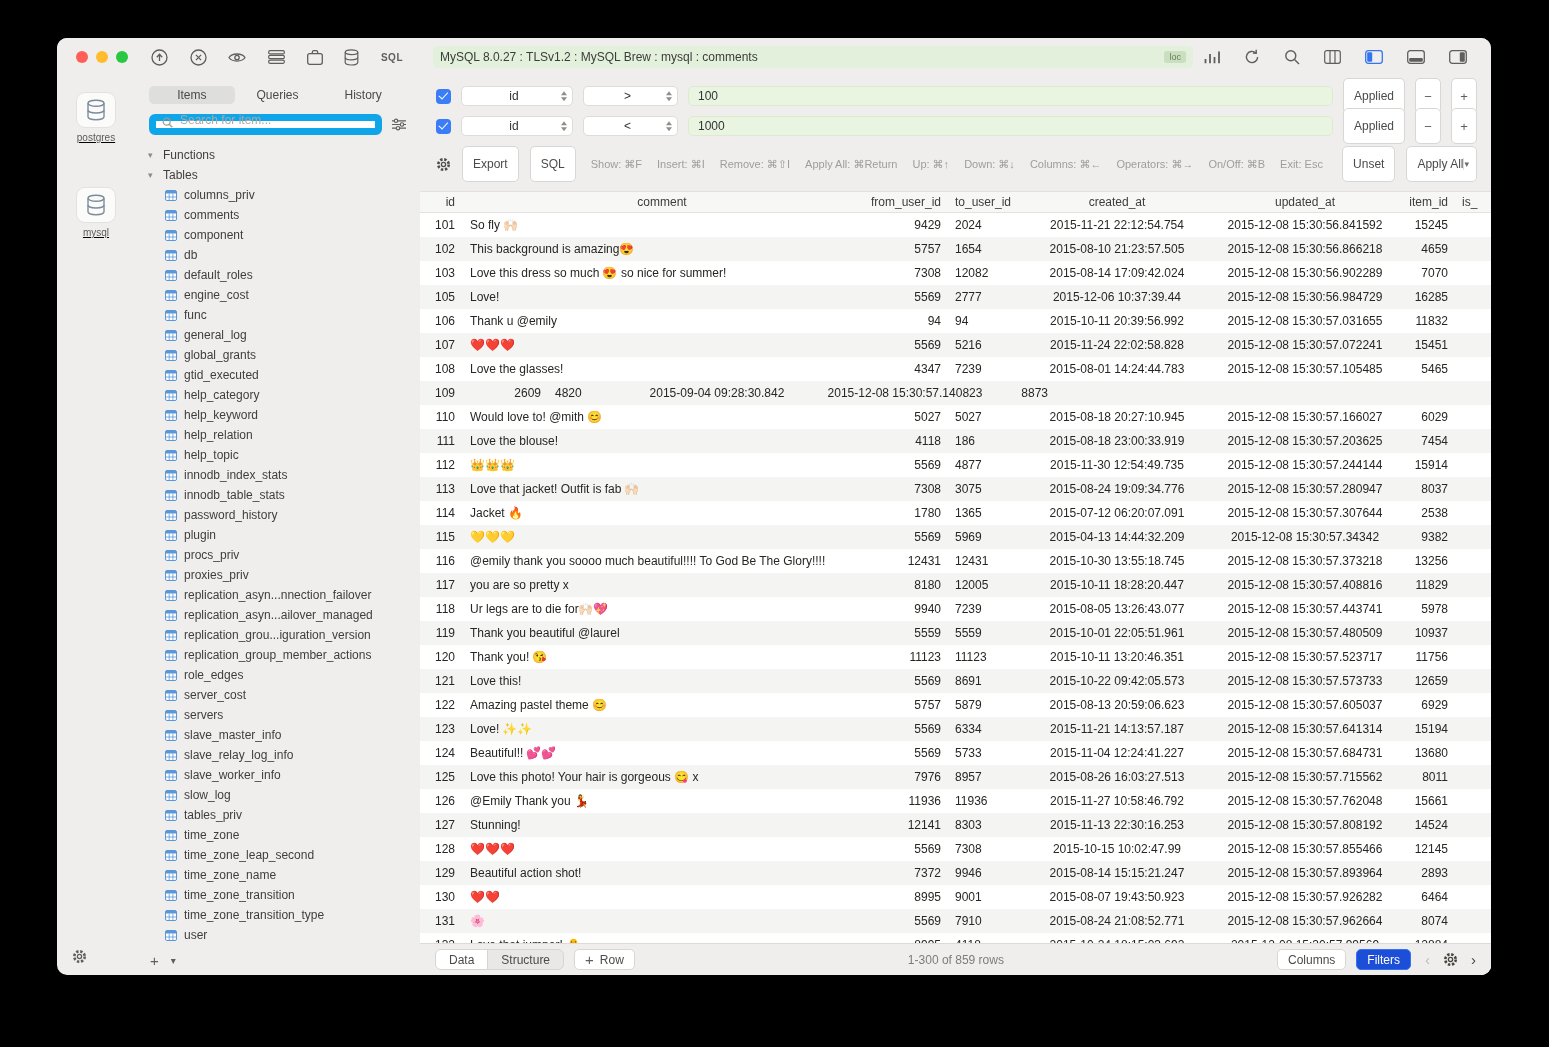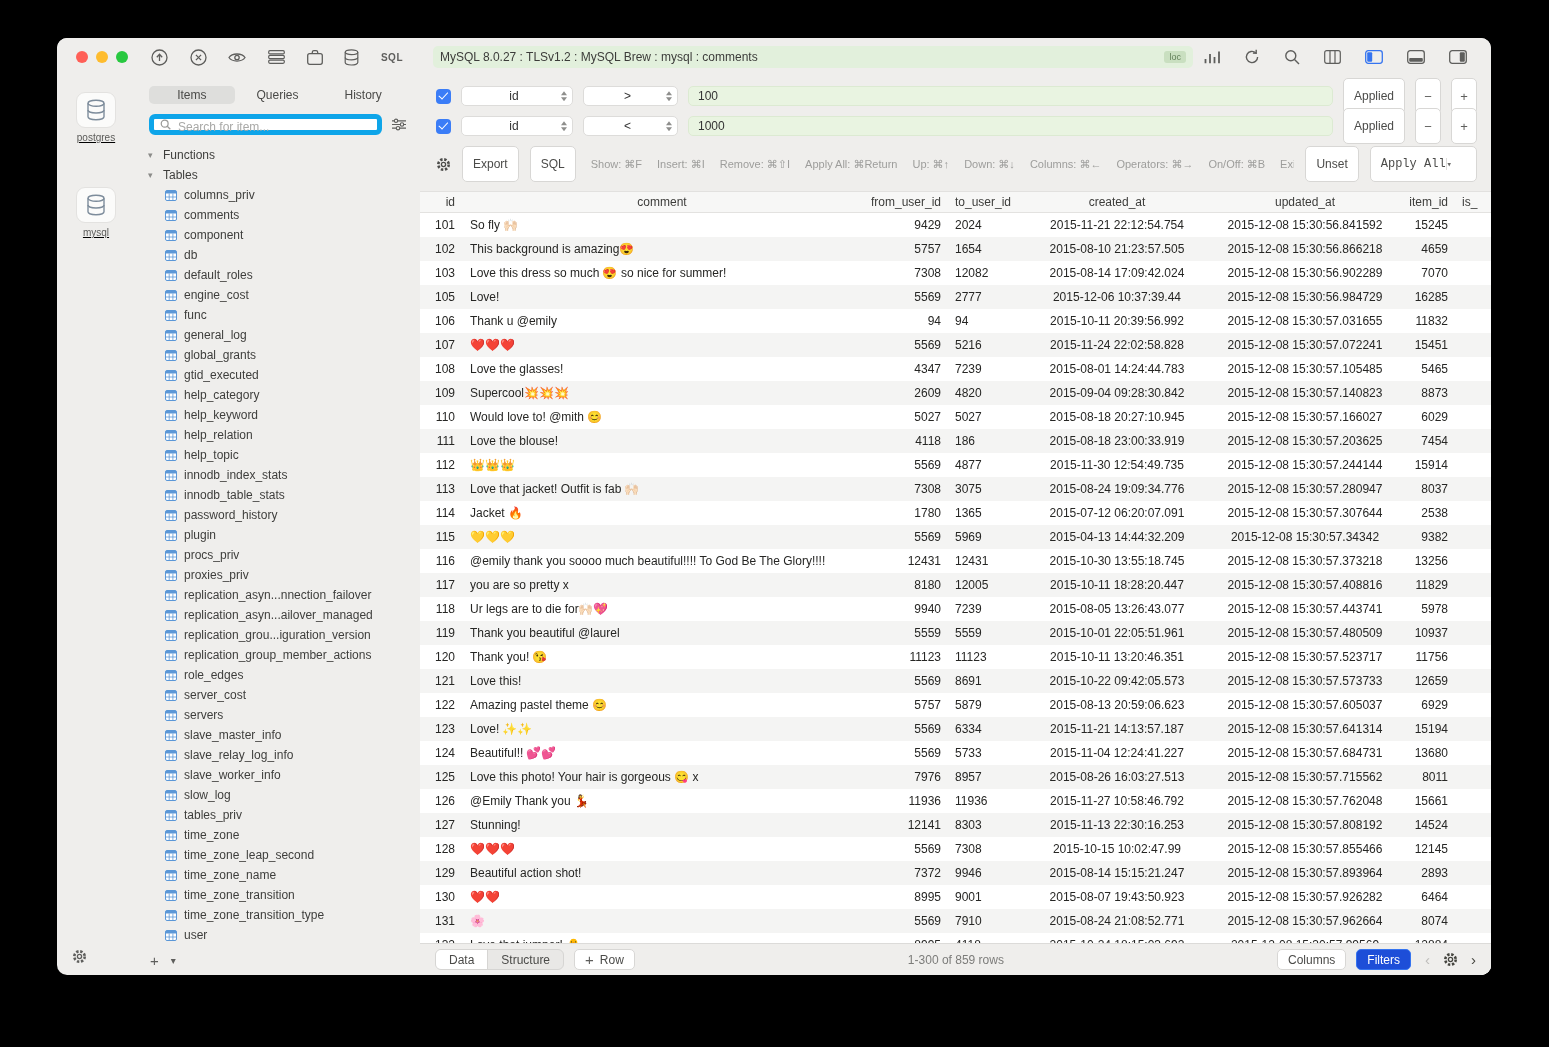--- a/index.html
+++ b/index.html
@@ -37,21 +37,21 @@
   .conn.first { margin-top:16px; } .conn.second { margin-top:44px; }
   .conn-box { width:40px; height:36px; background:#fbfbfa; border:1px solid #e3e2e0; border-radius:9px; display:flex; align-items:center; justify-content:center; }
   .conn-label { font-size:10px; color:#5b5b59; margin-top:4px; }
   .rail-gear { position:absolute; left:15px; bottom:11px; }
   
   .sidebar { width:285px; flex:0 0 285px; display:flex; flex-direction:column; position:relative; }
   .side-tabs { display:flex; align-items:center; padding:10px 14px 0 14px; font-size:12px; color:#4a4a48; }
   .side-tab { flex:1; text-align:center; padding:2px 0; border-radius:5px; }
   .side-tab.active { background:#dededc; }
   .search-row { display:flex; align-items:center; gap:9px; padding:10px 13px 4px 14px; }
-  .search-box { flex:1; height:21px; background:#fff; border:5px solid #0ea5e9; border-radius:6px; display:flex; align-items:flex-start; padding:0 6px; gap:5px; }
+  .search-box { flex:1; height:21px; background:#fff; border:7px solid #0ea5e9; border-radius:6px; display:flex; align-items:flex-end; padding:0 6px; gap:5px; }
   .search-box input { border:none; outline:none; background:transparent; flex:1; font-size:12px; color:#333; font-family:"Liberation Sans",sans-serif; }
   .search-box input::placeholder { color:#a9a9a7; }
   .tree { flex:1; overflow:hidden; padding-top:6px; font-size:12px; color:#3e3e3c; }
   .tree-group { display:flex; align-items:center; height:20px; padding-left:13px; gap:6px; }
   .chev { color:#8b8b89; font-size:9px; width:9px; display:inline-block; }
   .tree-item { display:flex; align-items:center; height:20px; padding-left:30px; gap:7px; white-space:nowrap; }
   .tree-item svg { flex:0 0 auto; }
   .side-bottom { position:absolute; left:0; bottom:0; height:30px; display:flex; align-items:center; gap:12px; padding-left:15px; color:#5e5e5c; }
   .plus-glyph { font-size:15px; line-height:1; color:#5e5e5c; }
   .chev-glyph { font-size:10px; color:#5e5e5c; }
@@ -70,21 +70,21 @@
   .stepper .up { border-bottom:4px solid #8e8e8c; }
   .stepper .down { border-top:4px solid #8e8e8c; }
   .filter-value { flex:1; height:20px; background:#e9f4e1; border:1px solid #dcead2; border-radius:5px;
     font-size:12px; color:#333; padding:0 9px; outline:none; font-family:"Liberation Sans",sans-serif; }
   .btn { height:36px; background:#fff; border:1px solid #d8d7d5; border-radius:5px; font-size:12px; color:#4b4b49;
     display:flex; align-items:center; justify-content:center; padding:0 10px; white-space:nowrap; }
   .btn.mini { width:26px; padding:0; color:#5e5e5c; font-size:13px; }
   .filter-toolbar { display:flex; align-items:center; gap:11px; padding:10px 14px 9px 16px; }
   .shortcuts { display:flex; gap:15px; font-size:11px; color:#9d9d9b; white-space:nowrap; overflow:hidden; margin-left:4px; flex:1; }
   .unset { margin-left:auto; }
-  .apply-all { display:flex; align-items:center; padding-right:24px;font-family:Liberation Mono, monospace; }
+  .apply-all { display:flex; align-items:center; padding-right:7px; }
   .apply-all .divider { width:1px; height:12px; background:#dddcda; }
   .apply-all .chev-dn { font-size:9px; color:#6b6b69; }
   
   .grid { flex:1; min-height:0; display:flex; flex-direction:column; background:#fff; border-top:1px solid #e2e1df; }
   .grid-header { flex:0 0 21px; display:flex; height:21px; line-height:20px; background:#f7f7f6;
     border-bottom:1px solid #e3e2e0; font-size:12px; color:#3c3c3a; }
   .grid-body { flex:1; overflow:hidden; font-size:12px; color:#262624; }
   .grid-row { display:flex; height:24px; line-height:24px; background:#fff; }
   .grid-row:nth-child(even) { background:#f4f4f3; }
   .cell { flex-shrink:0; white-space:nowrap; overflow:hidden; }
@@ -946,21 +946,20 @@
               <span class="cell w-from">4347</span>
               <span class="cell w-to">7239</span>
               <span class="cell w-created">2015-08-01 14:24:44.783</span>
               <span class="cell w-updated">2015-12-08 15:30:57.105485</span>
               <span class="cell w-item">5465</span>
               <span class="cell w-is"></span>
             </div>
 
             <div class="grid-row">
               <span class="cell w-id">109</span>
-              <span class="cell w-comment">Supercool💥💥💥</span>
               <span class="cell w-from">2609</span>
               <span class="cell w-to">4820</span>
               <span class="cell w-created">2015-09-04 09:28:30.842</span>
               <span class="cell w-updated">2015-12-08 15:30:57.140823</span>
               <span class="cell w-item">8873</span>
               <span class="cell w-is"></span>
             </div>
 
             <div class="grid-row">
               <span class="cell w-id">110</span>

